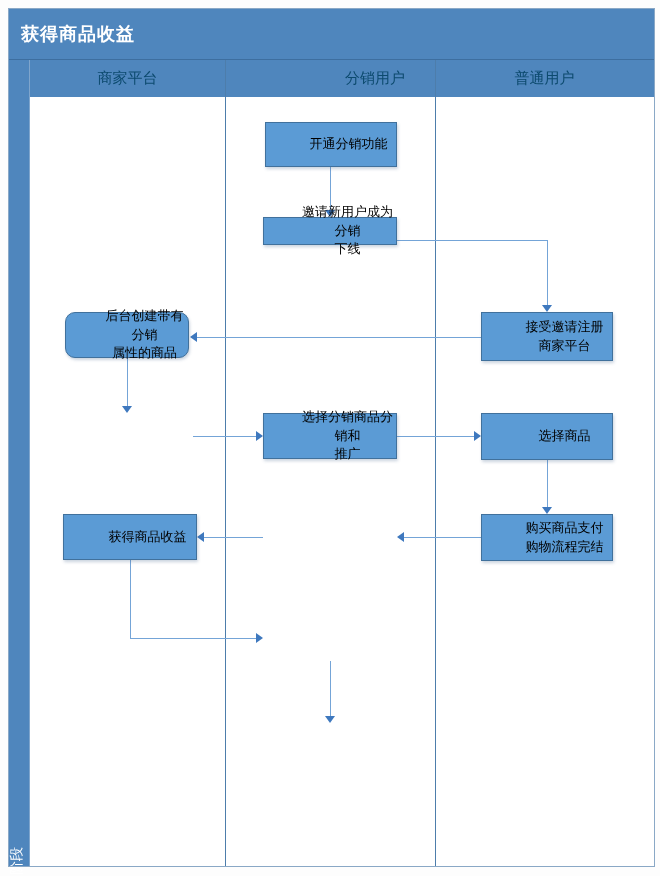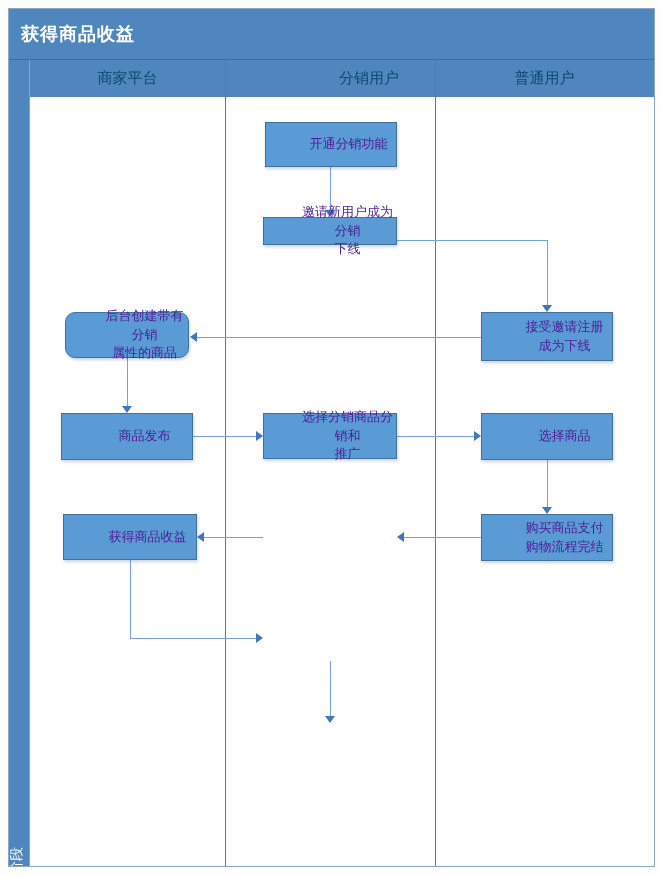--- a/index.html
+++ b/index.html
@@ -58,21 +58,21 @@
   }
   .lane-div{
     position:absolute;top:60px;width:1px;height:806px;
     background:var(--divider);
   }
   .node{
     position:absolute;
     background:var(--box-fill);
     border:1px solid var(--box-border);
     box-sizing:border-box;
-    color:#4c1d95;font-size:13px;line-height:1.45;
+    color:#000000;font-size:13px;line-height:1.45;
     display:flex;align-items:center;justify-content:center;
     text-align:center;white-space:pre-line;
     box-shadow:1px 2px 3px rgba(70,100,140,0.28);
     z-index:3;
     padding-left:35px;
   }
   .node.rounded{border-radius:10px;}
   .cline{position:absolute;background:var(--connector);z-index:2;}
   .arrow{position:absolute;width:0;height:0;z-index:2;}
   .arrow-down{border-left:5px solid transparent;border-right:5px solid transparent;border-top:7px solid var(--arrowhead);}
@@ -98,21 +98,21 @@
   <div class="strip">
     <span class="stage-text">阶段</span>
   </div>
 
   <div class="body-white"></div>
 
   <div class="lane-div" style="left:225px;"></div>
   <div class="lane-div" style="left:435px;"></div>
 
   <div class="lane-label" style="left:30px;width:195px;">商家平台</div>
-  <div class="lane-label" style="left:224px;width:210px;padding-left:40px;">分销用户</div>
+  <div class="lane-label" style="left:230px;width:210px;padding-left:40px;">分销用户</div>
   <div class="lane-label" style="left:435px;width:219px;">普通用户</div>
 
   <div class="cline" style="left:330px;top:167px;width:1px;height:43px;"></div>
   <div class="arrow arrow-down" style="left:325px;top:210px;"></div>
 
   <div class="cline" style="left:397px;top:240px;width:150px;height:1px;"></div>
   <div class="cline" style="left:547px;top:240px;width:1px;height:65px;"></div>
   <div class="arrow arrow-down" style="left:542px;top:305px;"></div>
 
   <div class="cline" style="left:197px;top:337px;width:284px;height:1px;"></div>
@@ -140,24 +140,23 @@
   <div class="cline" style="left:130px;top:638px;width:126px;height:1px;"></div>
   <div class="arrow arrow-right" style="left:256px;top:633px;"></div>
 
   <div class="cline" style="left:330px;top:661px;width:1px;height:55px;"></div>
   <div class="arrow arrow-down" style="left:325px;top:716px;"></div>
 
   <div class="node" style="left:265px;top:122px;width:132px;height:45px;">开通分销功能</div>
   <div class="node" style="left:263px;top:217px;width:134px;height:28px;">邀请新用户成为分销
 下线</div>
   <div class="node" style="left:481px;top:312px;width:132px;height:49px;">接受邀请注册
-成为下线</div>
+商家平台</div>
   <div class="node rounded" style="left:65px;top:312px;width:124px;height:46px;">后台创建带有分销
 属性的商品</div>
-  <div class="node" style="left:61px;top:413px;width:132px;height:47px;">商品发布</div>
   <div class="node" style="left:263px;top:413px;width:134px;height:46px;">选择分销商品分销和
 推广</div>
   <div class="node" style="left:481px;top:514px;width:132px;height:47px;">购买商品支付
 购物流程完结</div>
   <div class="node" style="left:481px;top:413px;width:132px;height:47px;">选择商品</div>
   <div class="node" style="left:63px;top:514px;width:134px;height:46px;">获得商品收益</div>
 
   <div class="outer-frame"></div>
 
 </div>

